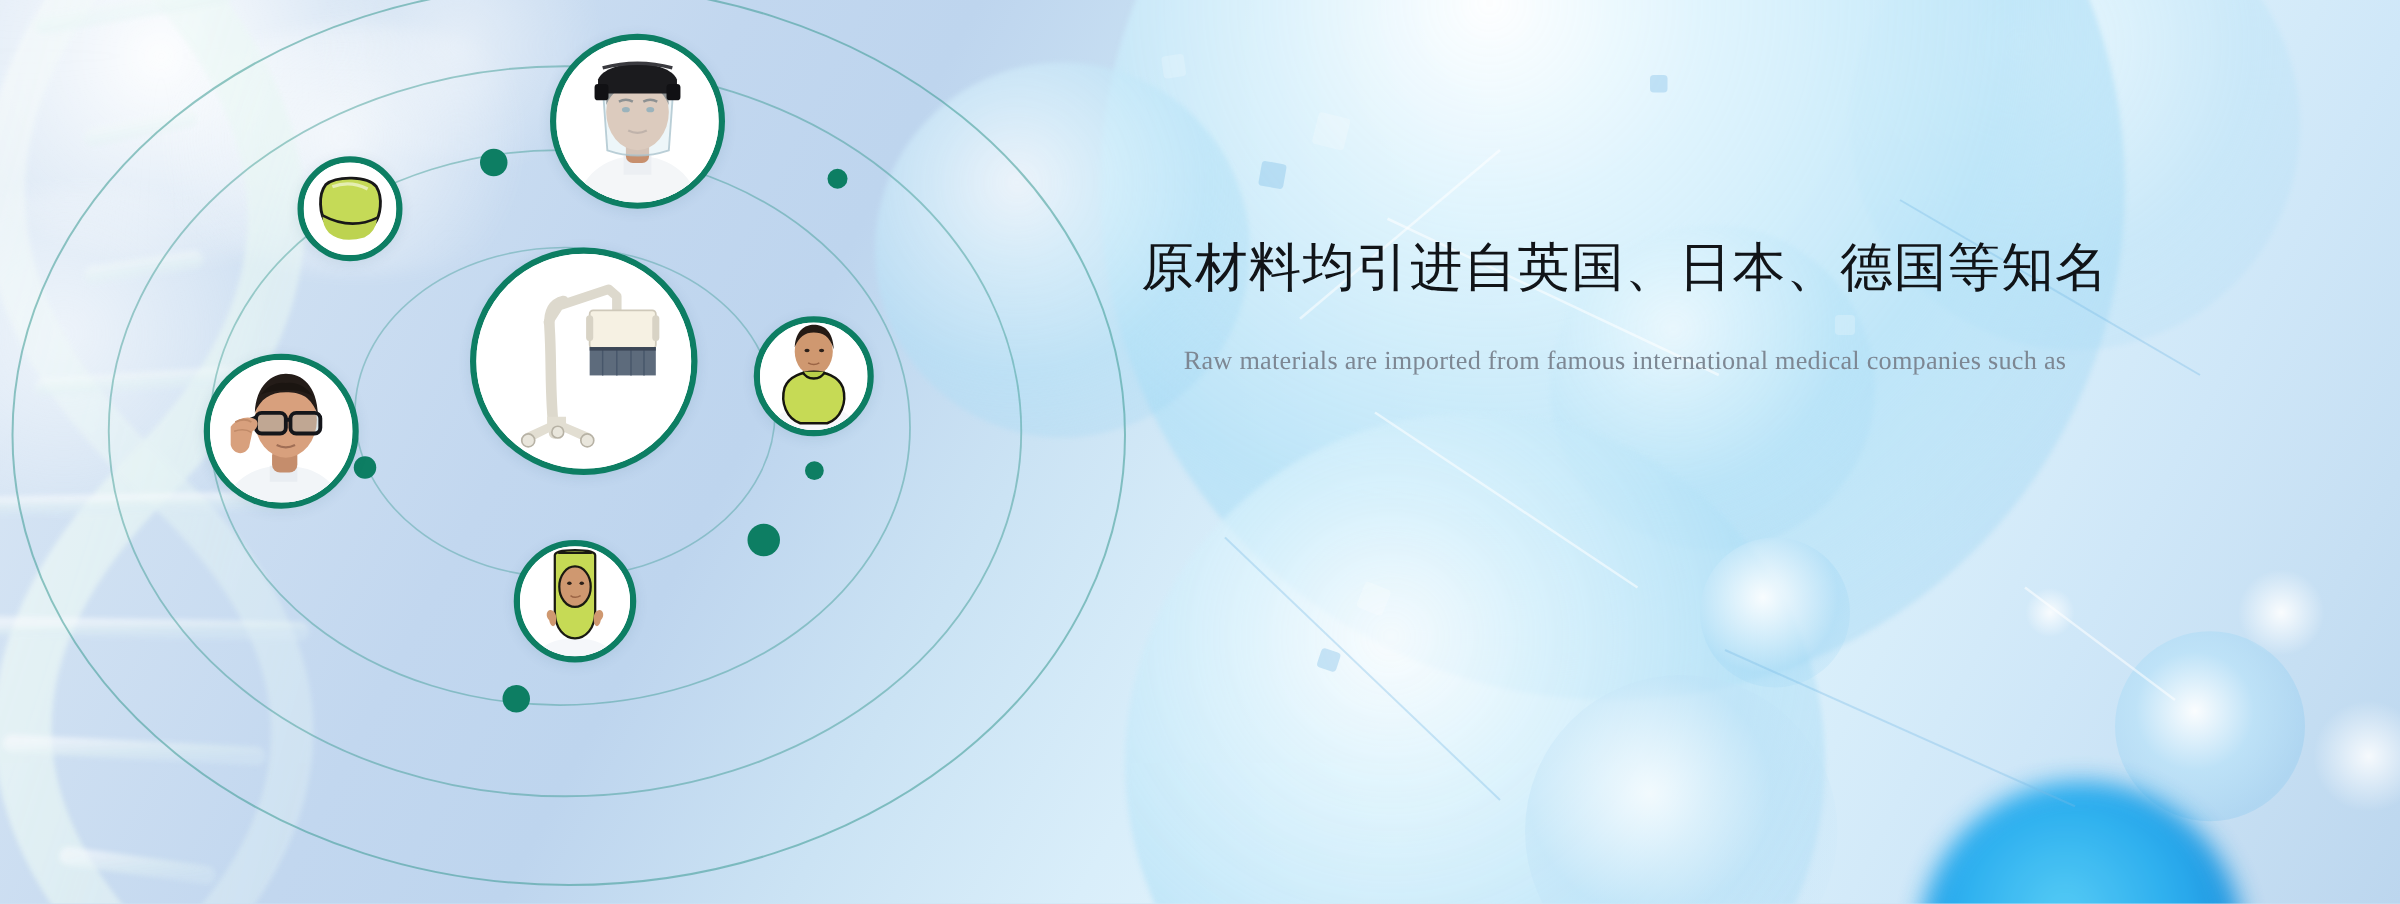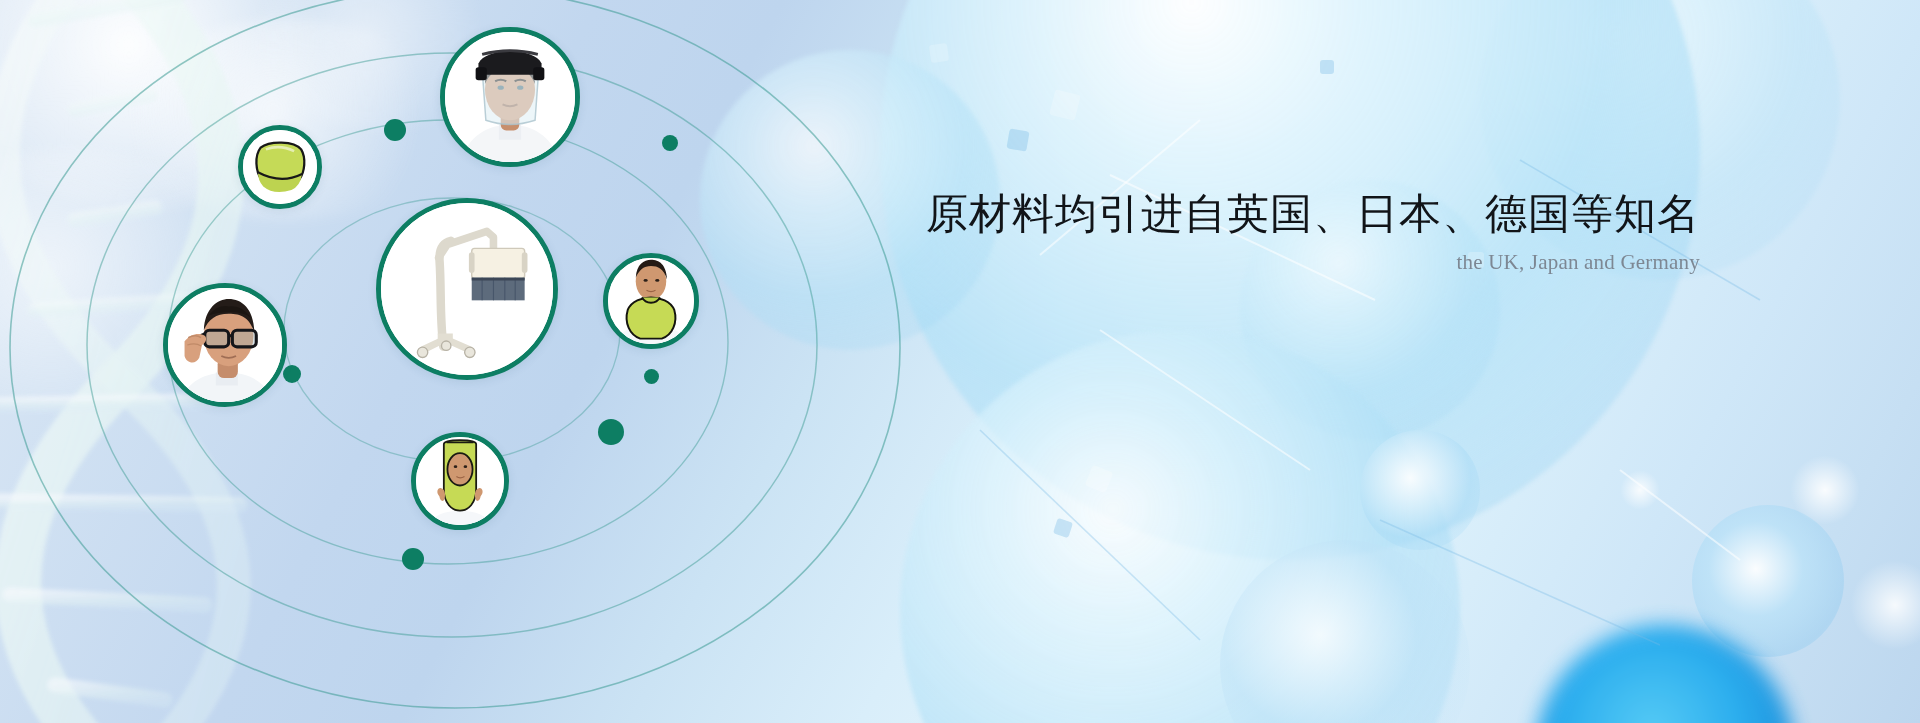--- a/index.html
+++ b/index.html
@@ -101,21 +101,21 @@
   .dot {
     position:absolute; border-radius:50%;
     background:#0d7e63;
   }
 
   
   .textblock {
     position:absolute;
     left:900px; top:185px;
     width:800px;
-    text-align:right;
+    text-align:center;
   }
   .t-line {
     font-family:"Liberation Sans", sans-serif;
     font-size:42px;
     line-height:58px;
     letter-spacing:1px;
     color:#111418;
     font-weight:400;
     white-space:nowrap;
   }
@@ -349,16 +349,16 @@
       <ellipse cx="55" cy="33" rx="2" ry="1.5" fill="#2c2019"></ellipse>
       <path d="M45,44 q4,3 9,0" stroke="#9b6445" stroke-width="1.3" fill="none"></path>
 
       <path d="M26,66 C22,62 24,56 28,57 C32,58 33,63 32,68 C31,73 27,72 26,66 Z" fill="#cf9870"></path>
       <path d="M72,66 C76,62 74,56 70,57 C66,58 65,63 66,68 C67,73 71,72 72,66 Z" fill="#cf9870"></path>
     </svg>
   </div>
 
   <div class="textblock">
     <div class="t-line">原材料均引进自英国、日本、德国等知名</div>
-    <div class="sub" style="margin-top:0">the UK, Japan and Germany</div>
+    <div class="sub">Raw materials are imported from famous international medical companies such as</div>
   </div>
 
 </div>
 
 </body></html>

